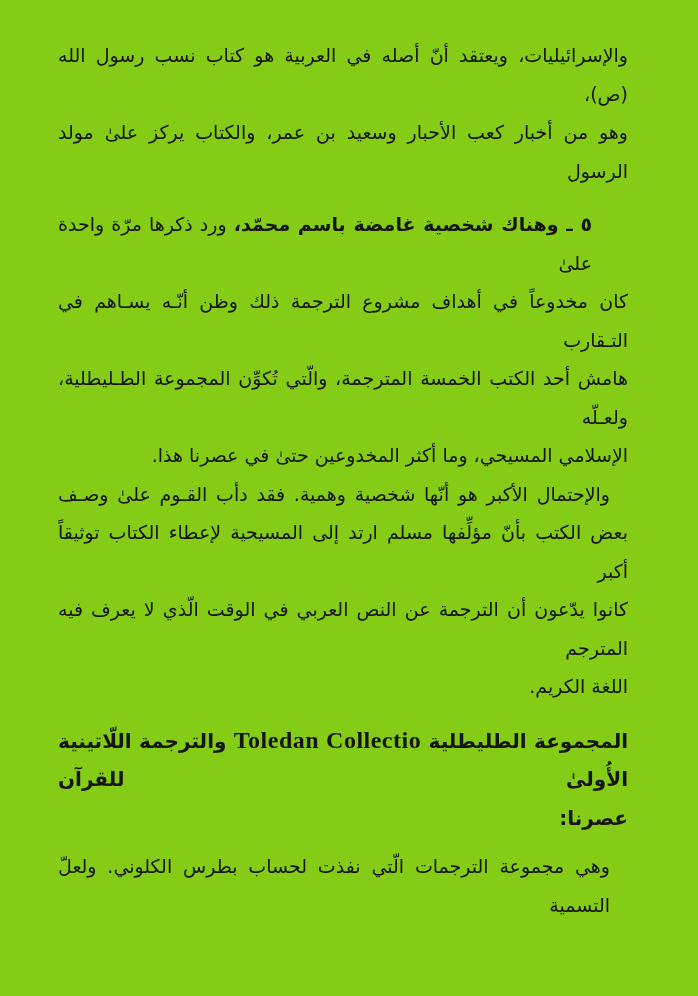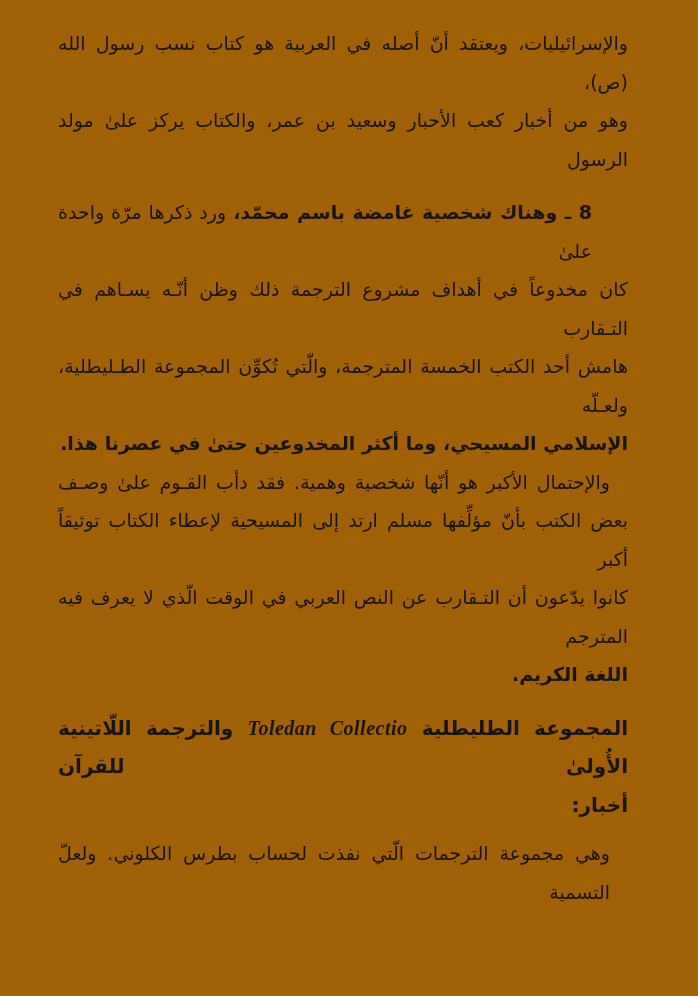--- a/index.html
+++ b/index.html
@@ -1,89 +1,88 @@
 <!DOCTYPE html>
 <html><head>
 <meta charset="utf-8">
 <style>
   html, body { margin: 0; padding: 0; background: #ffffff; }
   .page {
     position: relative;
     width: 698px;
     height: 996px;
     box-sizing: border-box;
-    background: #a16207;
+    background: #84cc16;
     color: #171513;
     font-family: "DejaVu Sans", sans-serif;
-    padding: 24px 70px 0 58px;
+    padding: 36px 70px 0 58px;
     direction: rtl;
     overflow: hidden;
   }
   .text-block { width: 100%; }
   .line {
     font-size: 19px;
     line-height: 38.5px;
     overflow: hidden;
   }
   
   .just { text-align: justify; text-align-last: justify; }
   
-  .last { text-align: center; text-align-last: right; font-weight: bold; }
+  .last { text-align: center; text-align-last: right; }
   .indent { padding-right: 18px; }
   .indent-lg { padding-right: 36px; }
   .bold { font-weight: bold; }
   .para { margin: 0; }
   .gap-lg { margin-top: 15px; }
   .heading { margin-top: 15px; margin-bottom: 10px; font-weight: bold; }
   .heading .line { font-size: 20px; }
   .latin {
     font-family: "Liberation Serif", "DejaVu Serif", serif;
-    font-style: italic;
     font-weight: bold;
     direction: ltr;
     unicode-bidi: isolate;
-    font-size: 20px;
+    font-size: 24px;
     letter-spacing: 0.5px;
   }
 </style>
 </head>
 <body>
 
 <div class="page" lang="ar">
   <div class="text-block">
 
     <div class="para">
       <div class="line just">والإسرائيليات، ويعتقد أنّ أصله في العربية هو كتاب نسب رسول الله (ص)،</div>
       <div class="line just">وهو من أخبار كعب الأحبار وسعيد بن عمر، والكتاب يركز علىٰ مولد الرسول</div>
     </div>
 
     <div class="para gap-lg">
       <div class="line just indent-lg">
-        <span class="bold">8 ـ وهناك شخصية غامضة باسم محمّد،</span>
+        <span class="bold">٥ ـ وهناك شخصية غامضة باسم محمّد،</span>
         <span>ورد ذكرها مرّة واحدة علىٰ</span>
       </div>
       <div class="line just">كان مخدوعاً في أهداف مشروع الترجمة ذلك وظن أنّـه يسـاهم في التـقارب</div>
       <div class="line just">هامش أحد الكتب الخمسة المترجمة، والّتي تُكوِّن المجموعة الطـليطلية، ولعـلّه</div>
       <div class="line last">الإسلامي المسيحي، وما أكثر المخدوعين حتىٰ في عصرنا هذا.</div>
     </div>
 
     <div class="para">
       <div class="line just indent">والإحتمال الأكبر هو أنّها شخصية وهمية. فقد دأب القـوم علىٰ وصـف</div>
       <div class="line just">بعض الكتب بأنّ مؤلِّفها مسلم ارتد إلى المسيحية لإعطاء الكتاب توثيقاً أكبر</div>
-      <div class="line just">كانوا يدّعون أن التـقارب عن النص العربي في الوقت الّذي لا يعرف فيه المترجم</div>
+      <div class="line just">كانوا يدّعون أن الترجمة عن النص العربي في الوقت الّذي لا يعرف فيه المترجم</div>
       <div class="line last">اللغة الكريم.</div>
     </div>
 
     <div class="heading">
       <div class="line just">
         <span>المجموعة الطليطلية</span>
         <span class="latin" dir="ltr">Toledan Collectio</span>
         <span>والترجمة اللّاتينية الأُولىٰ للقرآن</span>
       </div>
-      <div class="line last">أخبار:</div>
+      <div class="line last">عصرنا:</div>
     </div>
 
     <div class="para">
       <div class="line just indent">وهي مجموعة الترجمات الّتي نفذت لحساب بطرس الكلوني. ولعلّ التسمية</div>
 
     </div>
 
   </div>
 
 </div>

